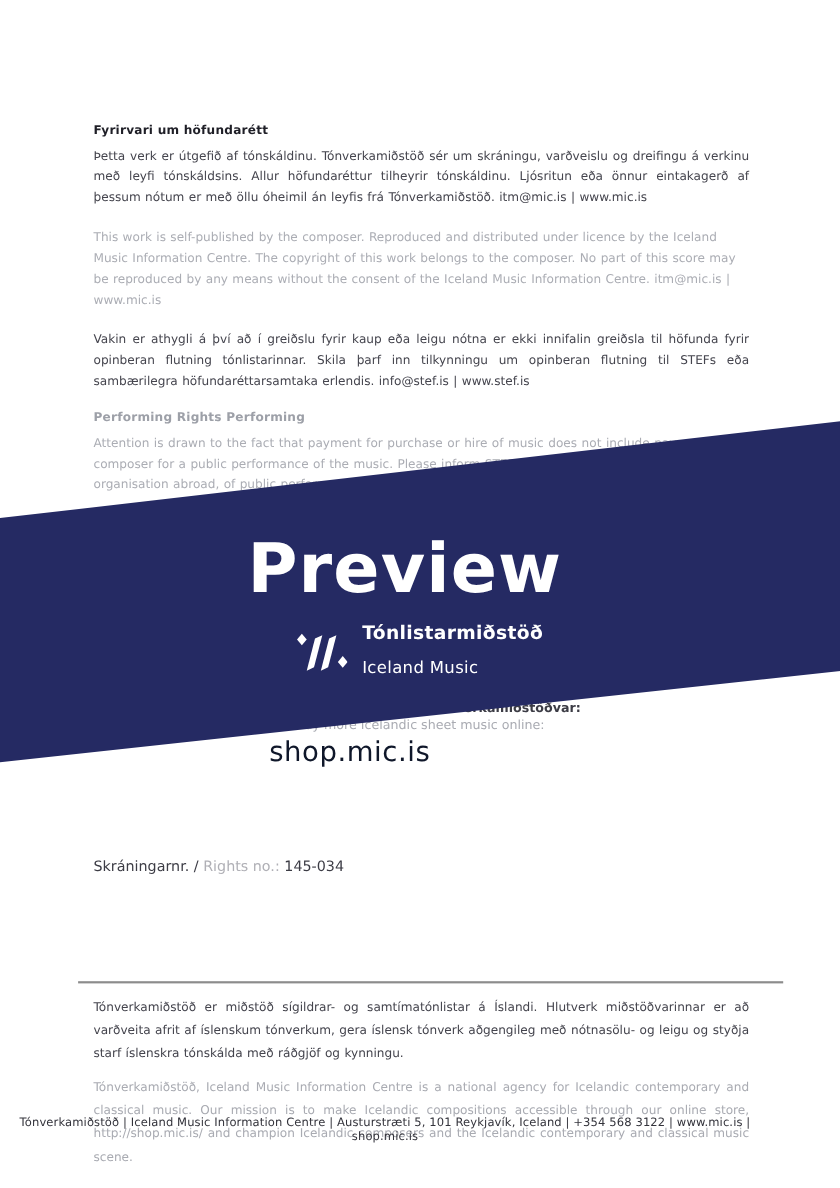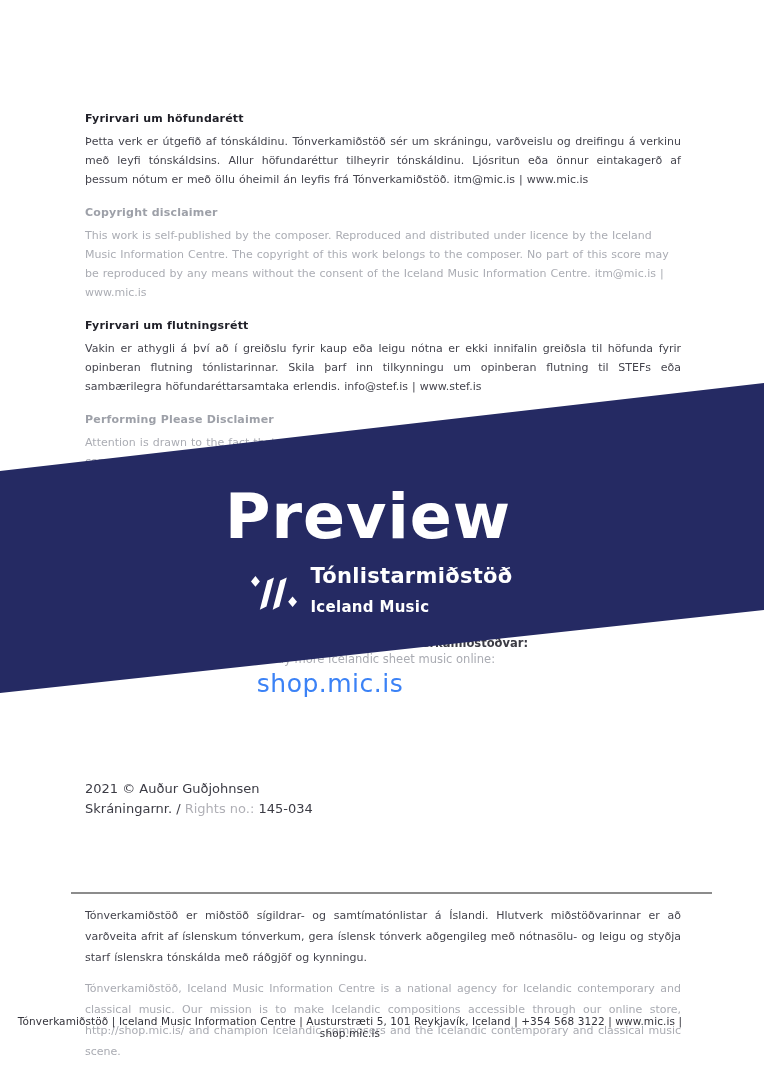--- a/index.html
+++ b/index.html
@@ -34,35 +34,35 @@
     text-align: center; z-index: 3;
     color: #ffffff; font-size: 62px; font-weight: 600; letter-spacing: 1px; line-height: 70px;
   }
 
   .logo-row {
     position: absolute; top: 567px; left: 0; width: 764px; z-index: 3;
     display: flex; justify-content: center; align-items: center; gap: 13px;
   }
   .logo-icon svg { display: block; }
   .logo-text { color: #ffffff; }
-  .logo-name { font-size: 21px; font-weight: 700; letter-spacing: .3px; line-height: 19px; }
-  .logo-sub  { font-size: 15px; font-weight: 700; letter-spacing: .3px; line-height: 18px; margin-top: 12px; }
+  .logo-name { font-size: 17px; font-weight: 700; letter-spacing: .3px; line-height: 19px; }
+  .logo-sub  { font-size: 15px; font-weight: 400; letter-spacing: .3px; line-height: 18px; margin-top: 12px; }
 
   
   .shop-line1 {
     position: absolute; top: 636px; right: 236px; z-index: 1;
     font-size: 11.5px; font-weight: 600; color: #3c3c45;
   }
   .shop-line2 {
     position: absolute; top: 652px; left: 0; width: 764px; z-index: 1;
     text-align: center; font-size: 11.5px; color: #a9abb2;
   }
   .shop-url {
-    position: absolute; top: 669px; left: 16px; width: 628px; z-index: 1;
-    text-align: center; font-size: 25px; color: #3b82f6; letter-spacing: .5px;
+    position: absolute; top: 669px; left: 4px; width: 628px; z-index: 1;
+    text-align: center; font-size: 25px; color: #0f172a; letter-spacing: .5px;
   }
 
   
   .pub-block {
     position: absolute; top: 779px; left: 85px;
     font-size: 13px; line-height: 19.5px; color: #3c3c45;
   }
   .pub-gray { color: #b0b0b6; }
 
   
@@ -78,29 +78,27 @@
 </style>
 </head>
 <body>
 
 <div class="top-disclaimers">
   <div class="section dark justify">
     <h3>Fyrirvari um höfundarétt</h3>
     <p>Þetta verk er útgefið af tónskáldinu. Tónverkamiðstöð sér um skráningu, varðveislu og dreifingu á verkinu með leyfi tónskáldsins. Allur höfundaréttur tilheyrir tónskáldinu. Ljósritun eða önnur eintakagerð af þessum nótum er með öllu óheimil án leyfis frá Tónverkamiðstöð.  itm@mic.is | www.mic.is</p>
   </div>
   <div class="section gray">
-    <h3>Copyright disclaimer</h3>
     <p>This work is self-published by the composer. Reproduced and distributed under licence by the Iceland Music Information Centre. The copyright of this work belongs to the composer. No part of this score may be reproduced by any means without the consent of the Iceland Music Information Centre.  itm@mic.is | www.mic.is</p>
   </div>
   <div class="section dark justify">
-    <h3>Fyrirvari um flutningsrétt</h3>
     <p>Vakin er athygli á því að í greiðslu fyrir kaup eða leigu nótna er ekki innifalin greiðsla til höfunda fyrir opinberan flutning tónlistarinnar. Skila þarf inn tilkynningu um opinberan flutning til STEFs eða sambærilegra höfundaréttarsamtaka erlendis. info@stef.is | www.stef.is</p>
   </div>
   <div class="section gray justify">
-    <h3>Performing Please Disclaimer</h3>
+    <h3>Performing Rights Performing</h3>
     <p>Attention is drawn to the fact that payment for purchase or hire of music does not include payment to the composer for a public performance of the music. Please inform STEF, or their equivalent Performing Rights organisation abroad, of public performances of this work.  info@stef.is | www.stef.is</p>
   </div>
 </div>
 
 <div class="shop-line1">Tónverkamiðstöðvar:</div>
 <div class="shop-line2">Buy more Icelandic sheet music online:</div>
 <div class="shop-url">shop.mic.is</div>
 
 <svg class="band-svg" viewBox="0 0 764 1080" preserveAspectRatio="none">
   <polygon points="0,471 764,383 764,610 0,693" fill="#252a63"></polygon>
@@ -117,21 +115,20 @@
       <polygon fill="#ffffff" points="47,26 52,32 47,38 42,32"></polygon>
     </svg>
   </span>
   <span class="logo-text">
     <div class="logo-name">Tónlistarmiðstöð</div>
     <div class="logo-sub">Iceland Music</div>
   </span>
 </div>
 
 <div class="pub-block">
-  <div>2021 © Auður Guðjohnsen</div>
   <div><span>Skráningarnr. / </span><span class="pub-gray">Rights no.: </span><span>145-034</span></div>
 </div>
 
 <div class="rule"></div>
 <div class="about-block">
   <p class="about-is">Tónverkamiðstöð er miðstöð sígildrar- og samtímatónlistar á Íslandi. Hlutverk miðstöðvarinnar er að varðveita afrit af íslenskum tónverkum, gera íslensk tónverk aðgengileg með nótnasölu- og leigu og styðja starf íslenskra tónskálda með ráðgjöf og kynningu.</p>
   <p class="about-en">Tónverkamiðstöð, Iceland Music Information Centre is a national agency for Icelandic contemporary and classical music. Our mission is to make Icelandic compositions accessible through our online store, http://shop.mic.is/ and champion Icelandic composers and the Icelandic contemporary and classical music scene.</p>
 </div>
 
 <div class="footer-line">Tónverkamiðstöð | Iceland Music Information Centre | Austurstræti 5, 101 Reykjavík, Iceland | +354 568 3122 | www.mic.is | shop.mic.is</div>

